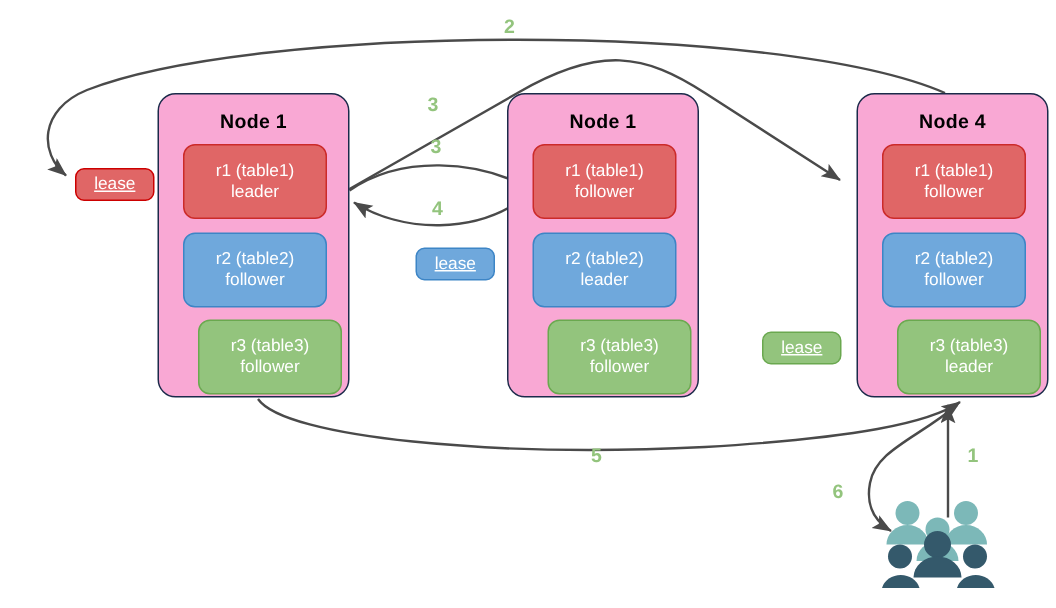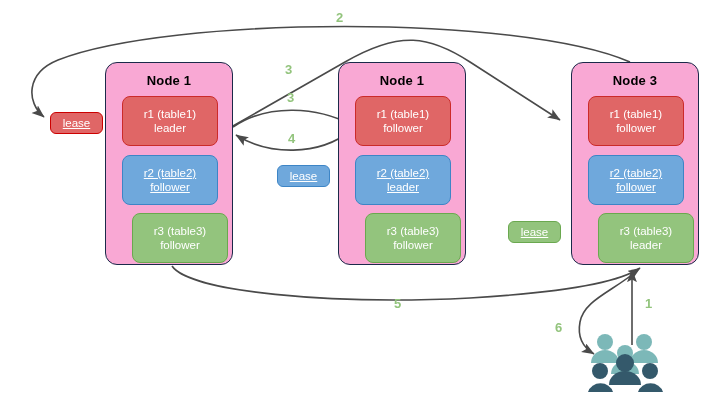--- a/index.html
+++ b/index.html
@@ -32,21 +32,21 @@
     border-radius:8px;
     display:flex;flex-direction:column;
     align-items:center;justify-content:center;
     color:#ffffff;
     font-size:11.5px;
     line-height:14px;
     text-align:center;
   }
   .replica span{display:block;}
   .rep-red{background:#e06666;border:1.4px solid #cc2a2a;}
-  .rep-blue{background:#6fa8dc;border:1.4px solid #3d85c6;text-decoration:underline;}
+  .rep-blue{background:#6fa8dc;border:1.4px solid #3d85c6;}
   .rep-green{background:#93c47d;border:1.4px solid #6aa84f;margin-left:10px;}
 
   .lease{
     position:absolute;
     box-sizing:border-box;
     border-radius:6px;
     display:flex;align-items:center;justify-content:center;
     color:#ffffff;font-size:11.5px;
     z-index:3;
     text-decoration:underline;
@@ -118,21 +118,21 @@
       <span>r2 (table2)</span>
       <span>leader</span>
     </div>
     <div class="replica rep-green" style="left:16px;top:150px;width:96px;height:50px;">
       <span>r3 (table3)</span>
       <span>follower</span>
     </div>
   </div>
 
   <div class="node-box" style="left:571px;top:62px;width:128px;height:203px;">
-    <div class="node-title">Node 3</div>
+    <div class="node-title">Node 4</div>
     <div class="replica rep-red" style="left:16px;top:33px;width:96px;height:50px;">
       <span>r1 (table1)</span>
       <span>follower</span>
     </div>
     <div class="replica rep-blue" style="left:16px;top:92px;width:96px;height:50px;">
       <span>r2 (table2)</span>
       <span>follower</span>
     </div>
     <div class="replica rep-green" style="left:16px;top:150px;width:96px;height:50px;">
       <span>r3 (table3)</span>

